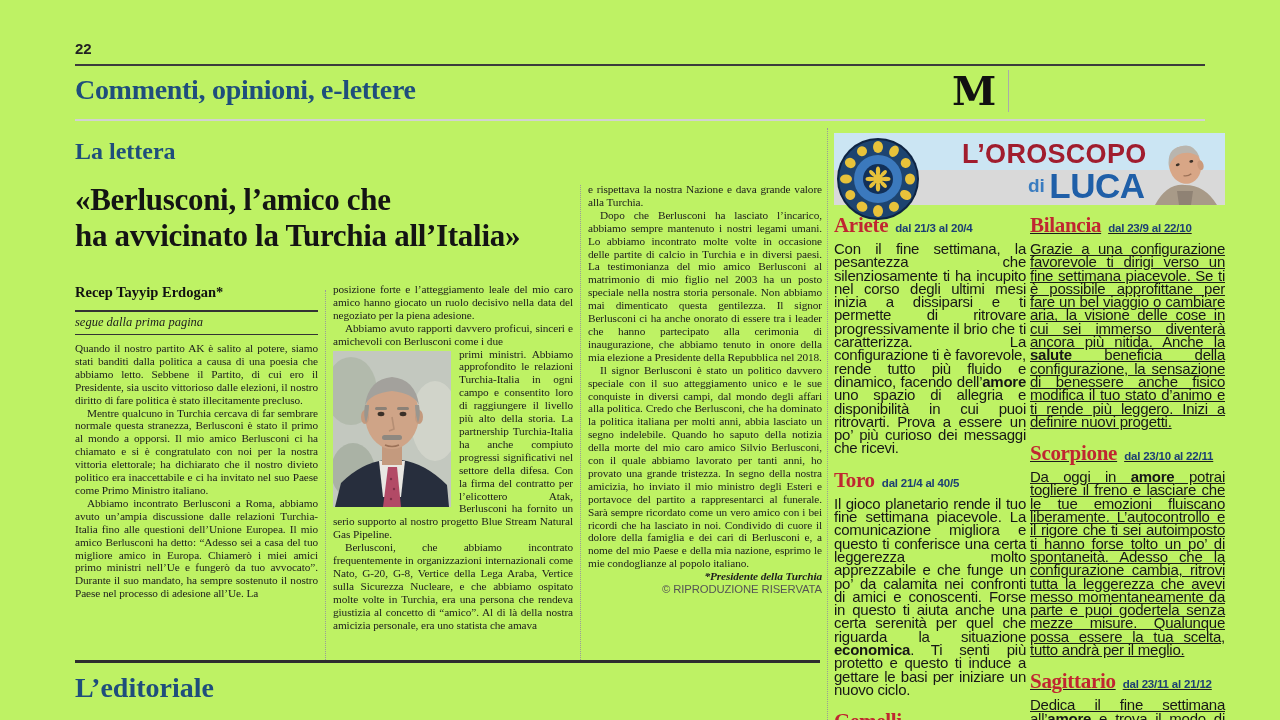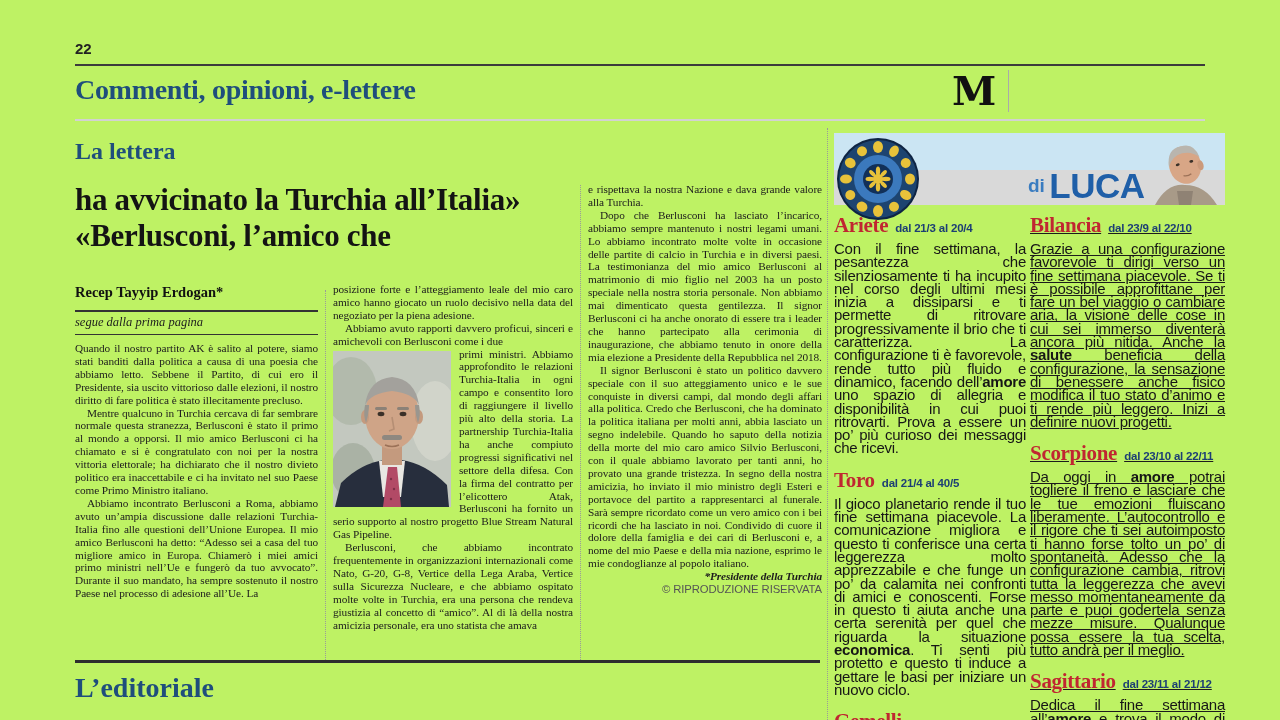--- a/index.html
+++ b/index.html
@@ -75,22 +75,22 @@
   <div class="abs section-title">Commenti, opinioni, e-lettere</div>
 
   <div class="abs masthead">
     <div class="m-logo">M</div>
     <div class="m-div"></div>
   </div>
   <div class="abs rule-header"></div>
 
   <div class="abs kicker">La lettera</div>
   <div class="abs headline">
+    <div>«Berlusconi, l’amico che</div>
     <div>ha avvicinato la Turchia all’Italia»</div>
-    <div>«Berlusconi, l’amico che</div>
   </div>
   <div class="abs byline">Recep Tayyip Erdogan*</div>
 
   <div class="col col1">
     <div class="segue">segue dalla prima pagina</div>
     <p>Quando il nostro partito AK è salito al potere, siamo stati banditi dalla politica a causa di una poesia che abbiamo letto. Sebbene il Partito, di cui ero il Presidente, sia uscito vittorioso dalle elezioni, il nostro diritto di fare politica è stato illecitamente precluso.</p>
     <p class="ind">Mentre qualcuno in Turchia cercava di far sembrare normale questa stranezza, Berlusconi è stato il primo al mondo a opporsi. Il mio amico Berlusconi ci ha chiamato e si è congratulato con noi per la nostra vittoria elettorale; ha dichiarato che il nostro divieto politico era inaccettabile e ci ha invitato nel suo Paese come Primo Ministro italiano.</p>
     <p class="ind">Abbiamo incontrato Berlusconi a Roma, abbiamo avuto un’ampia discussione dalle relazioni Turchia-Italia fino alle questioni dell’Unione Europea. Il mio amico Berlusconi ha detto: “Adesso sei a casa del tuo migliore amico in Europa. Chiamerò i miei amici primo ministri nell’Ue e fungerò da tuo avvocato”. Durante il suo mandato, ha sempre sostenuto il nostro Paese nel processo di adesione all’Ue. La</p>
   </div>
 
@@ -143,20 +143,21 @@
   <div class="vsep vsep2"></div>
   <div class="vsep vsep3"></div>
 
   <div class="abs bottom-rule"></div>
   <div class="abs editorial">L’editoriale</div>
 
   <div class="abs horo">
     <div class="banner">
       <div class="band-top"></div>
       <div class="band-bot"></div>
+      <div class="oroscopo">L’OROSCOPO</div>
       <div class="diluca">
         <span class="di">di</span>
         <span class="luca">LUCA</span>
       </div>
       <svg class="wheel" width="84" height="86" viewBox="0 0 84 86">
         <circle cx="42" cy="43" r="41" fill="#0e2443"></circle>
         <circle cx="42" cy="43" r="39" fill="#1d4470"></circle>
         <g fill="#e8c23a">
           <ellipse cx="42" cy="11" rx="5" ry="6"></ellipse>
           <g transform="rotate(30 42 43)">

